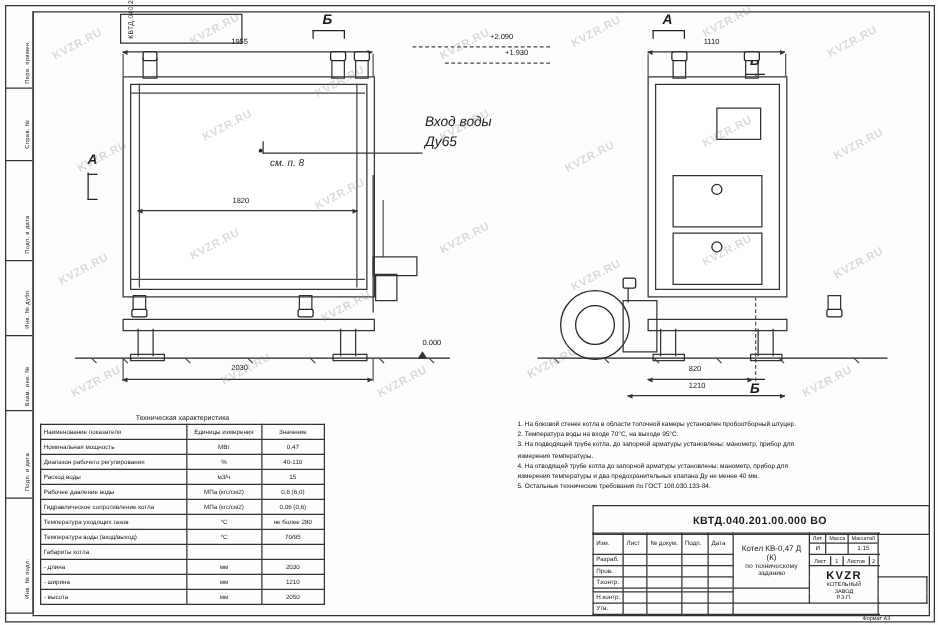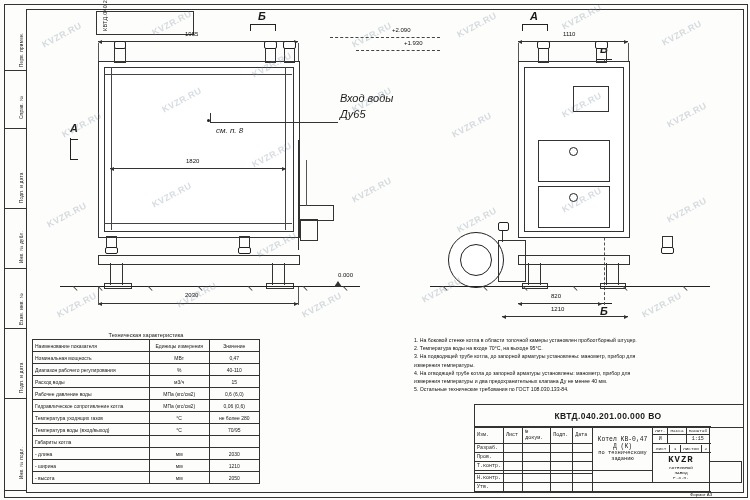--- a/index.html
+++ b/index.html
@@ -275,21 +275,21 @@
     <div>3. На подводящей трубе котла, до запорной арматуры установлены: манометр, прибор для</div>
     <div>   измерения температуры.</div>
     <div>4. На отводящей трубе котла до запорной арматуры установлены: манометр, прибор для</div>
     <div>   измерения температуры и два предохранительных клапана Ду не менее 40 мм.</div>
     <div>5. Остальные технические требования по ГОСТ 108.030.133-84.</div>
   </div>
 
   <div class="thin" style="left:474px;top:404px;width:268px;height:22px;"></div>
   <div class="maintitle center" style="position:absolute;left:474px;top:411px;width:268px;">КВТД.040.201.00.000 ВО</div>
 
-  <div class="titleblk" style="left:474px;top:426px;font-family:Liberation Mono, monospace;">
+  <div class="titleblk" style="left:474px;top:426px;">
     <table class="tbl" style="width:268px;">
       <tbody>
           <tr>
         <td style="width:18px;height:8px;">Изм.</td>
         <td style="width:20px;">Лист</td>
         <td style="width:36px;">№ докум.</td>
         <td style="width:22px;">Подп.</td>
         <td style="width:22px;">Дата</td>
         <td rowspan="4" style="width:96px;vertical-align:middle;text-align:center;">
           <div class="center" style="font-size:6.4px;">Котел  КВ-0,47 Д (К)</div>

